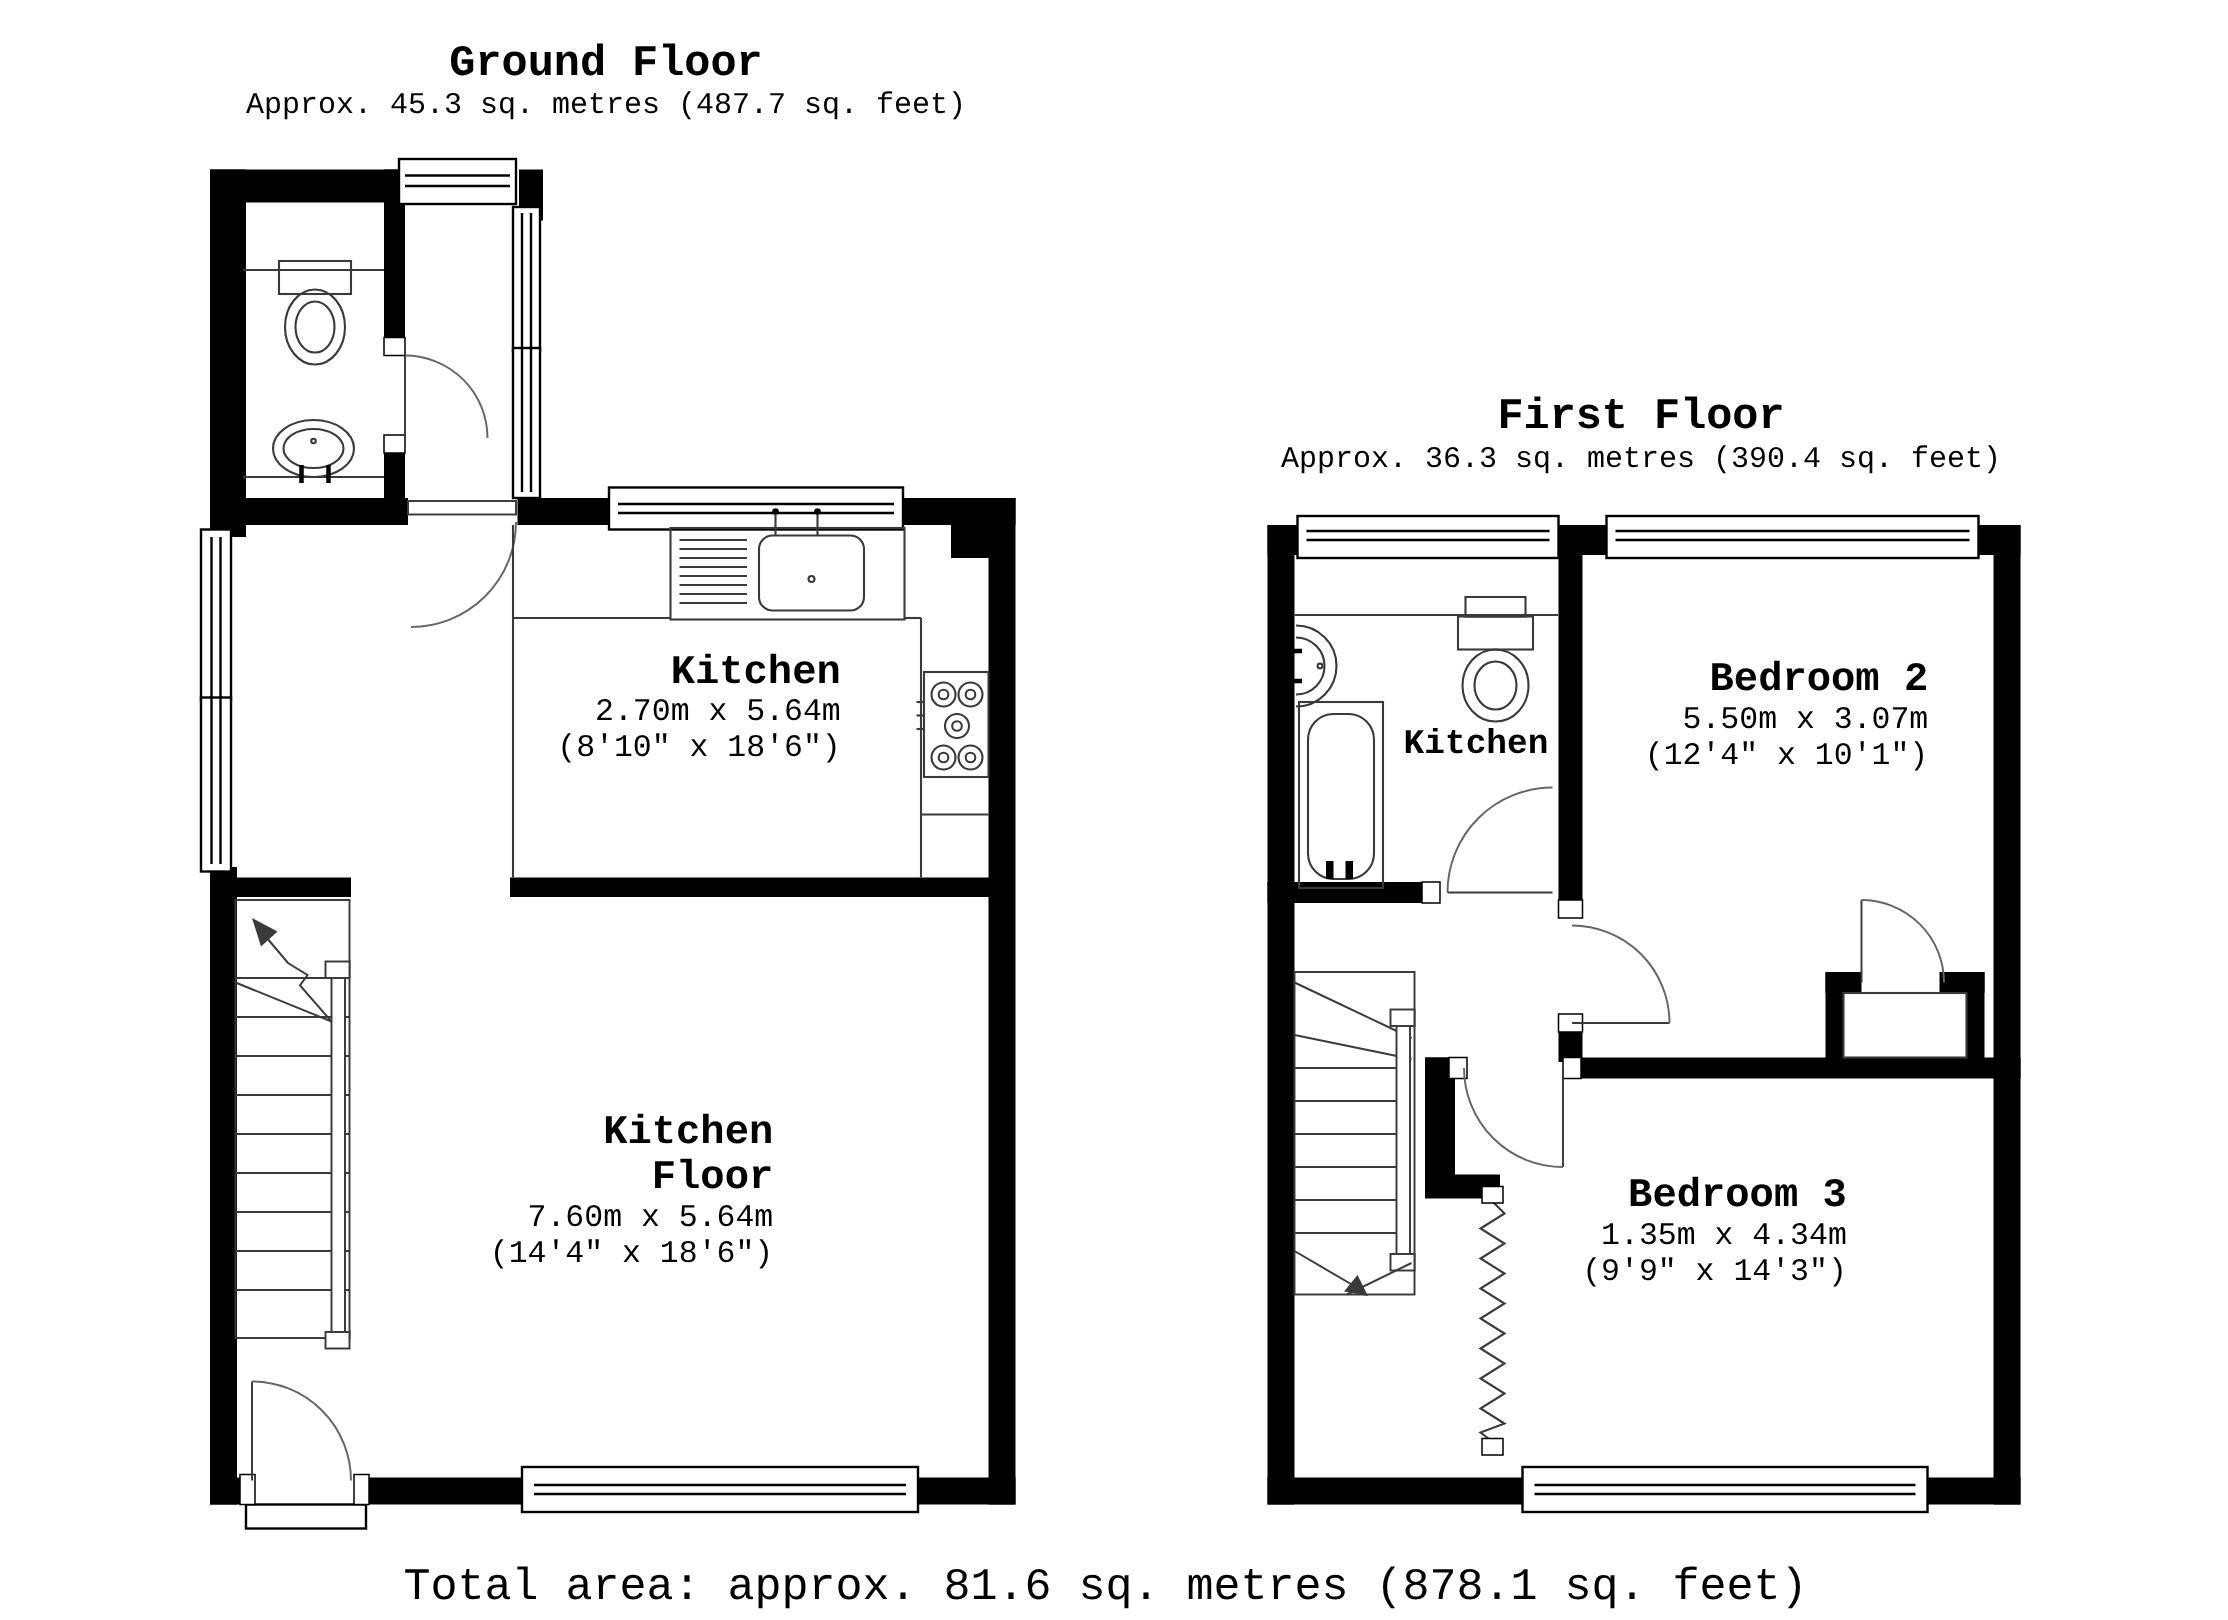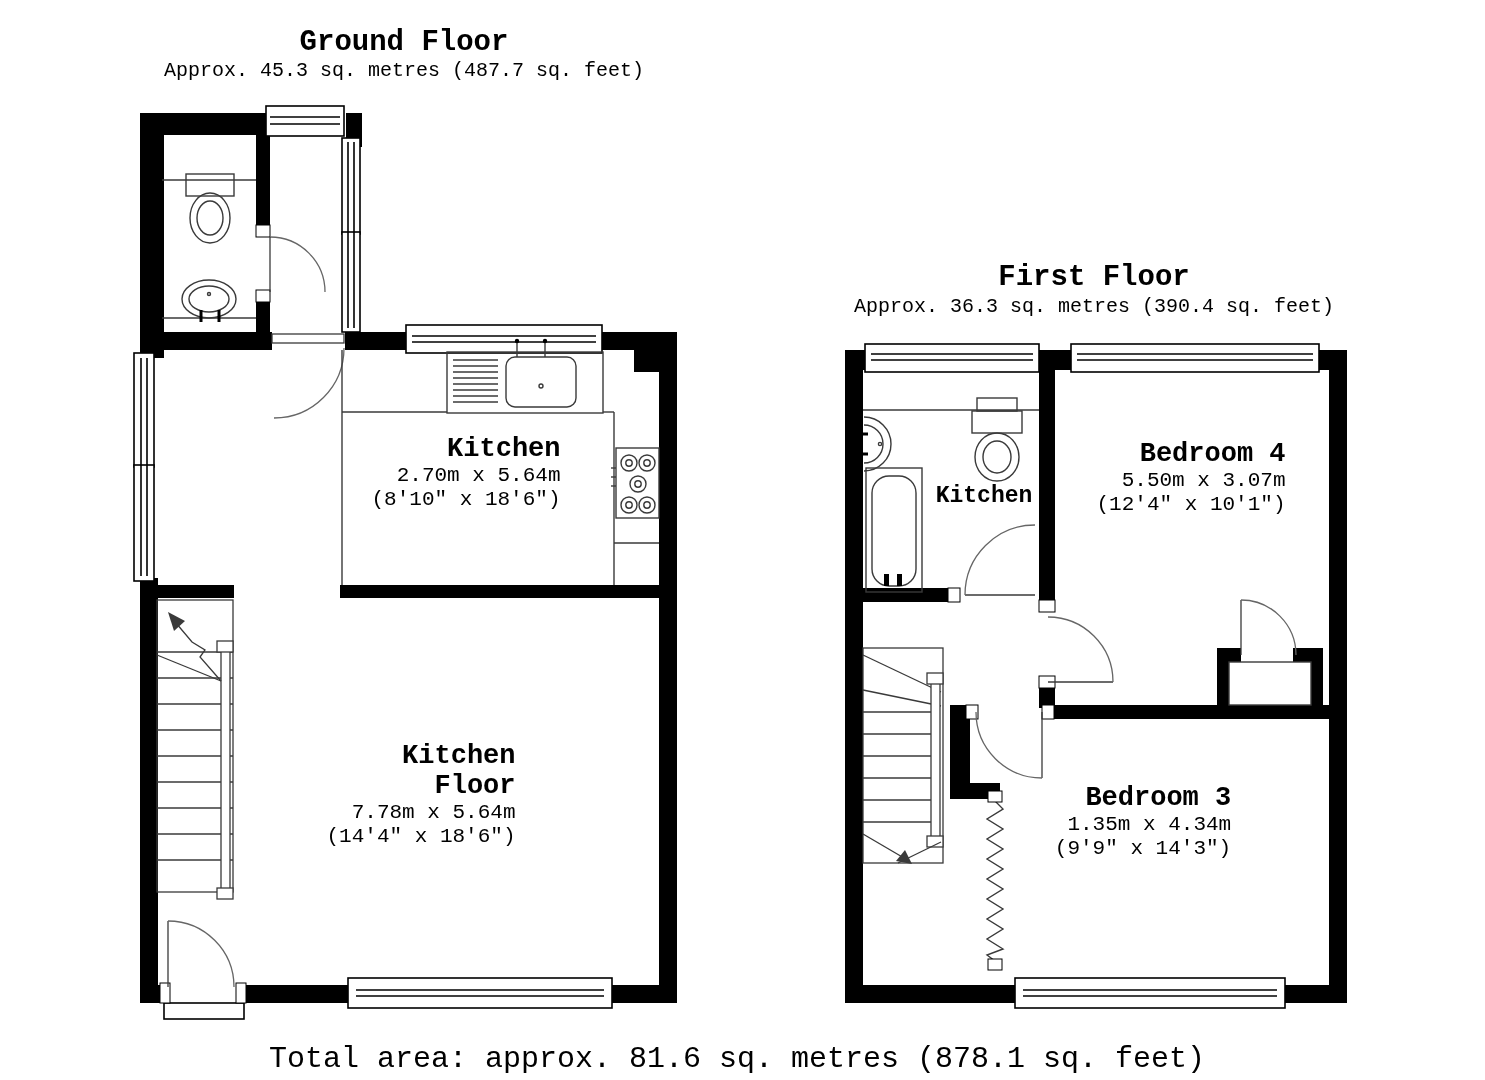--- a/index.html
+++ b/index.html
@@ -268,28 +268,28 @@
 
   <div class="lbl" style="left:466px;top:434px">
     <div class="room-name">Kitchen</div>
     <div class="room-dim">2.70m x 5.64m</div>
     <div class="room-dim">(8'10" x 18'6")</div>
   </div>
 
   <div class="lbl" style="left:421px;top:741px">
     <div class="room-name">Kitchen</div>
     <div class="room-name">Floor</div>
-    <div class="room-dim">7.78m x 5.64m</div>
+    <div class="room-dim">7.60m x 5.64m</div>
     <div class="room-dim">(14'4" x 18'6")</div>
   </div>
 
   <div class="lbl room-name-sm" style="left:984px;top:483px">Kitchen</div>
 
   <div class="lbl" style="left:1191px;top:439px">
-    <div class="room-name">Bedroom 4</div>
+    <div class="room-name">Bedroom 2</div>
     <div class="room-dim">5.50m x 3.07m</div>
     <div class="room-dim">(12'4" x 10'1")</div>
   </div>
 
   <div class="lbl" style="left:1143px;top:783px">
     <div class="room-name">Bedroom 3</div>
     <div class="room-dim">1.35m x 4.34m</div>
     <div class="room-dim">(9'9" x 14'3")</div>
   </div>
 

